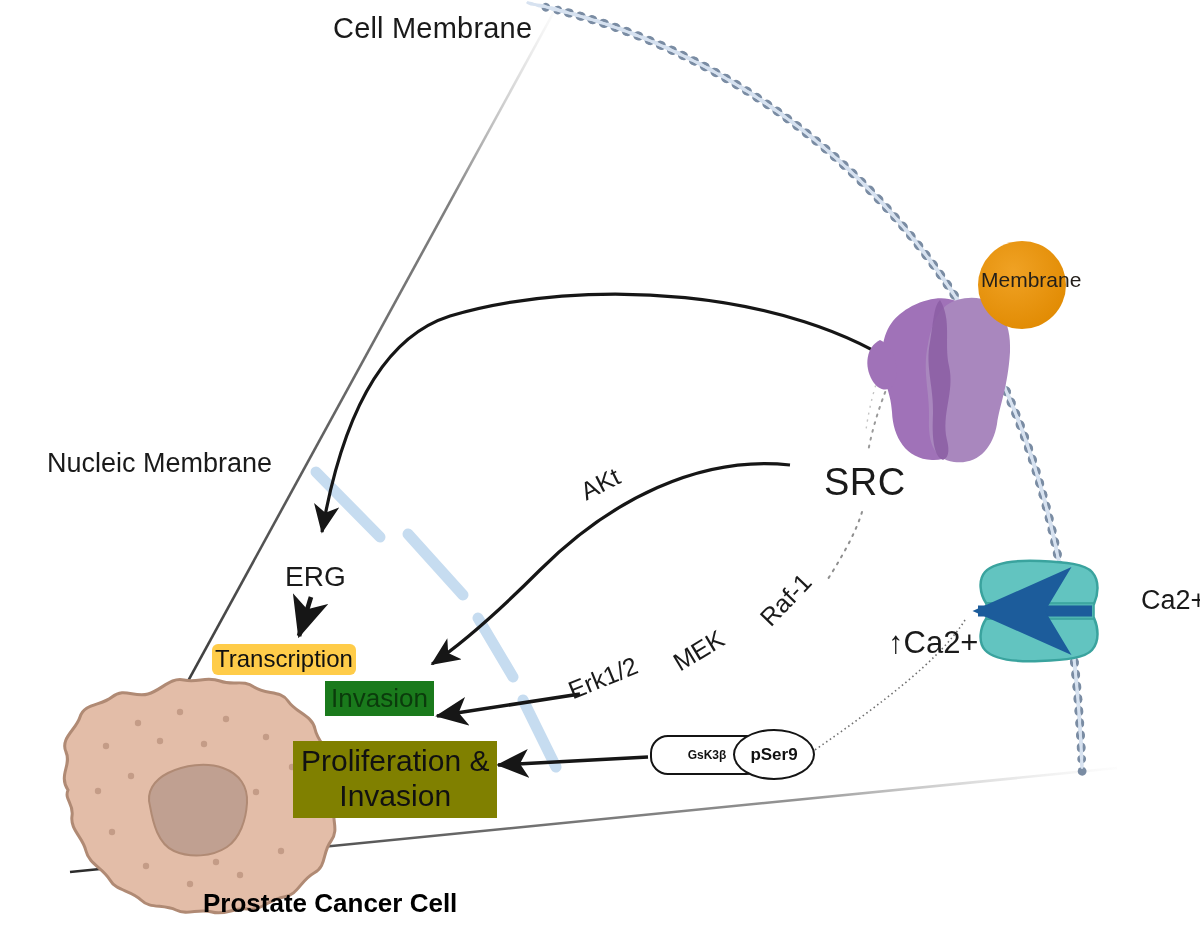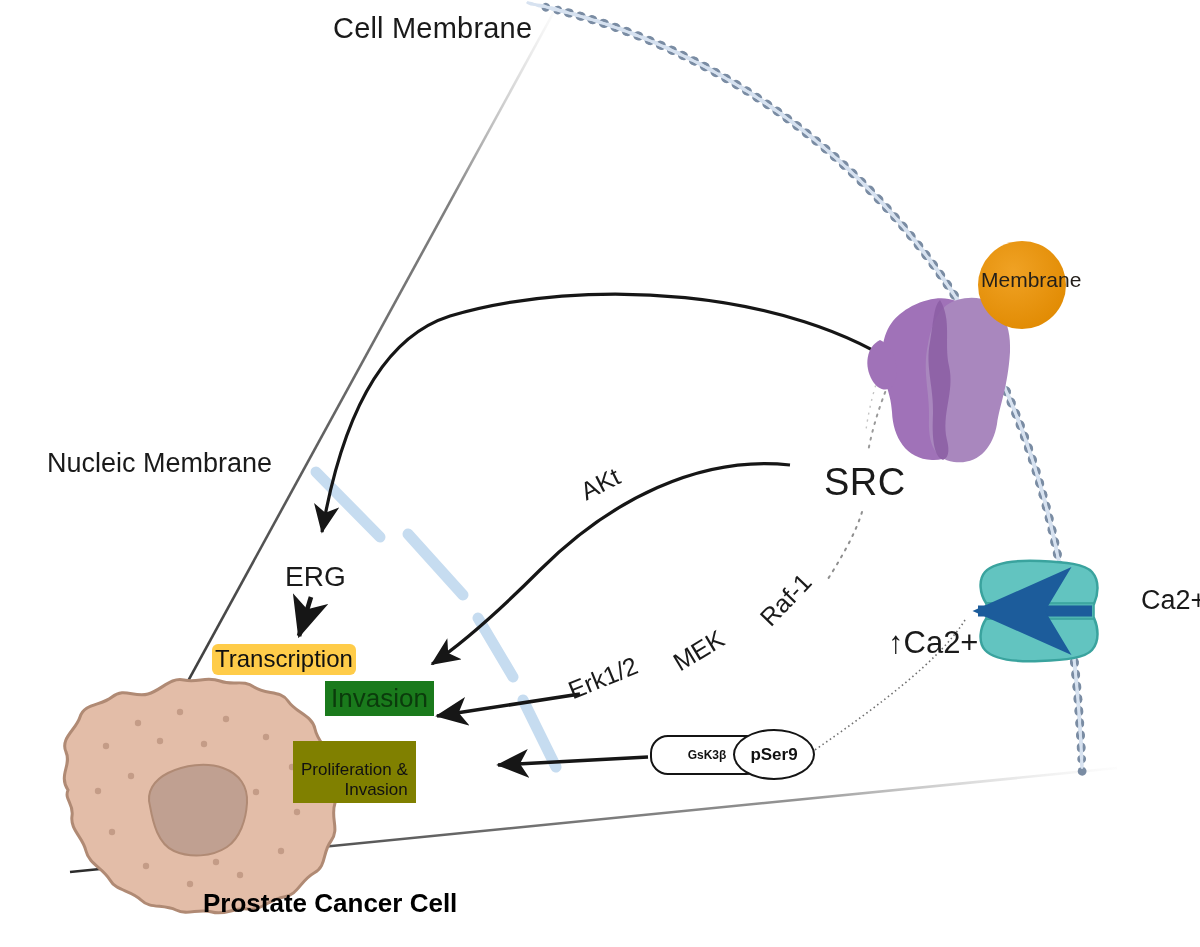--- a/index.html
+++ b/index.html
@@ -115,23 +115,23 @@
     background: #1a7a1c;
     color: #0b3b0c;
     font-size: 26px;
     font-weight: 400;
     padding: 2px 6px 3px 6px;
   }
   .hl-proliferation {
     left: 293px;
     top: 741px;
     background: #808000;
-    font-size: 17px;
-    text-align: right;
-    padding: 19px 8px 4px 8px;
+    font-size: 30px;
+    text-align: center;
+    padding: 3px 8px 4px 8px;
   }
   .node-pill {
     position: absolute;
     border: 2.5px solid #141414;
     background: #ffffff;
     color: #111;
     font-weight: bold;
     display: flex;
     align-items: center;
     justify-content: center;

